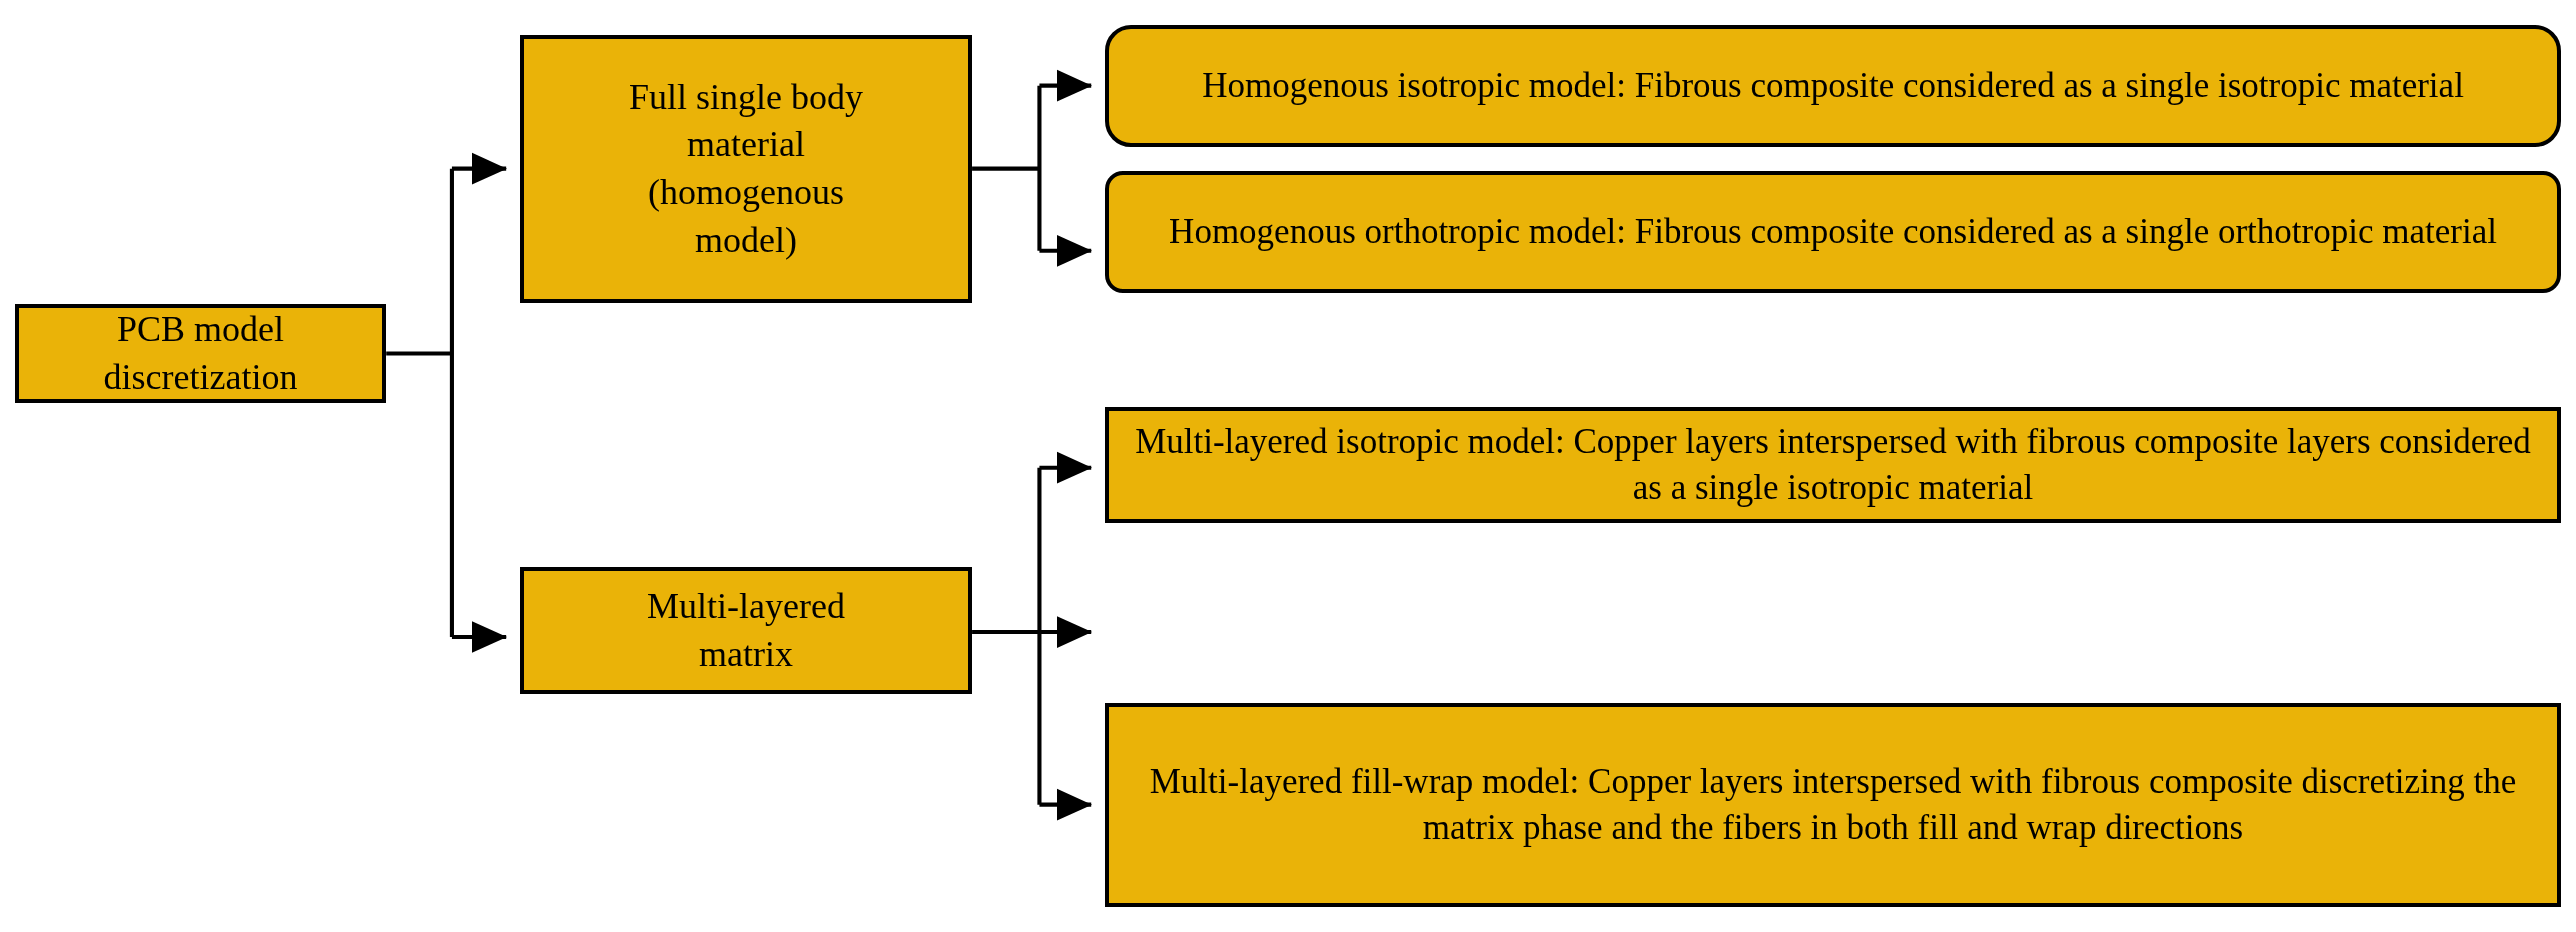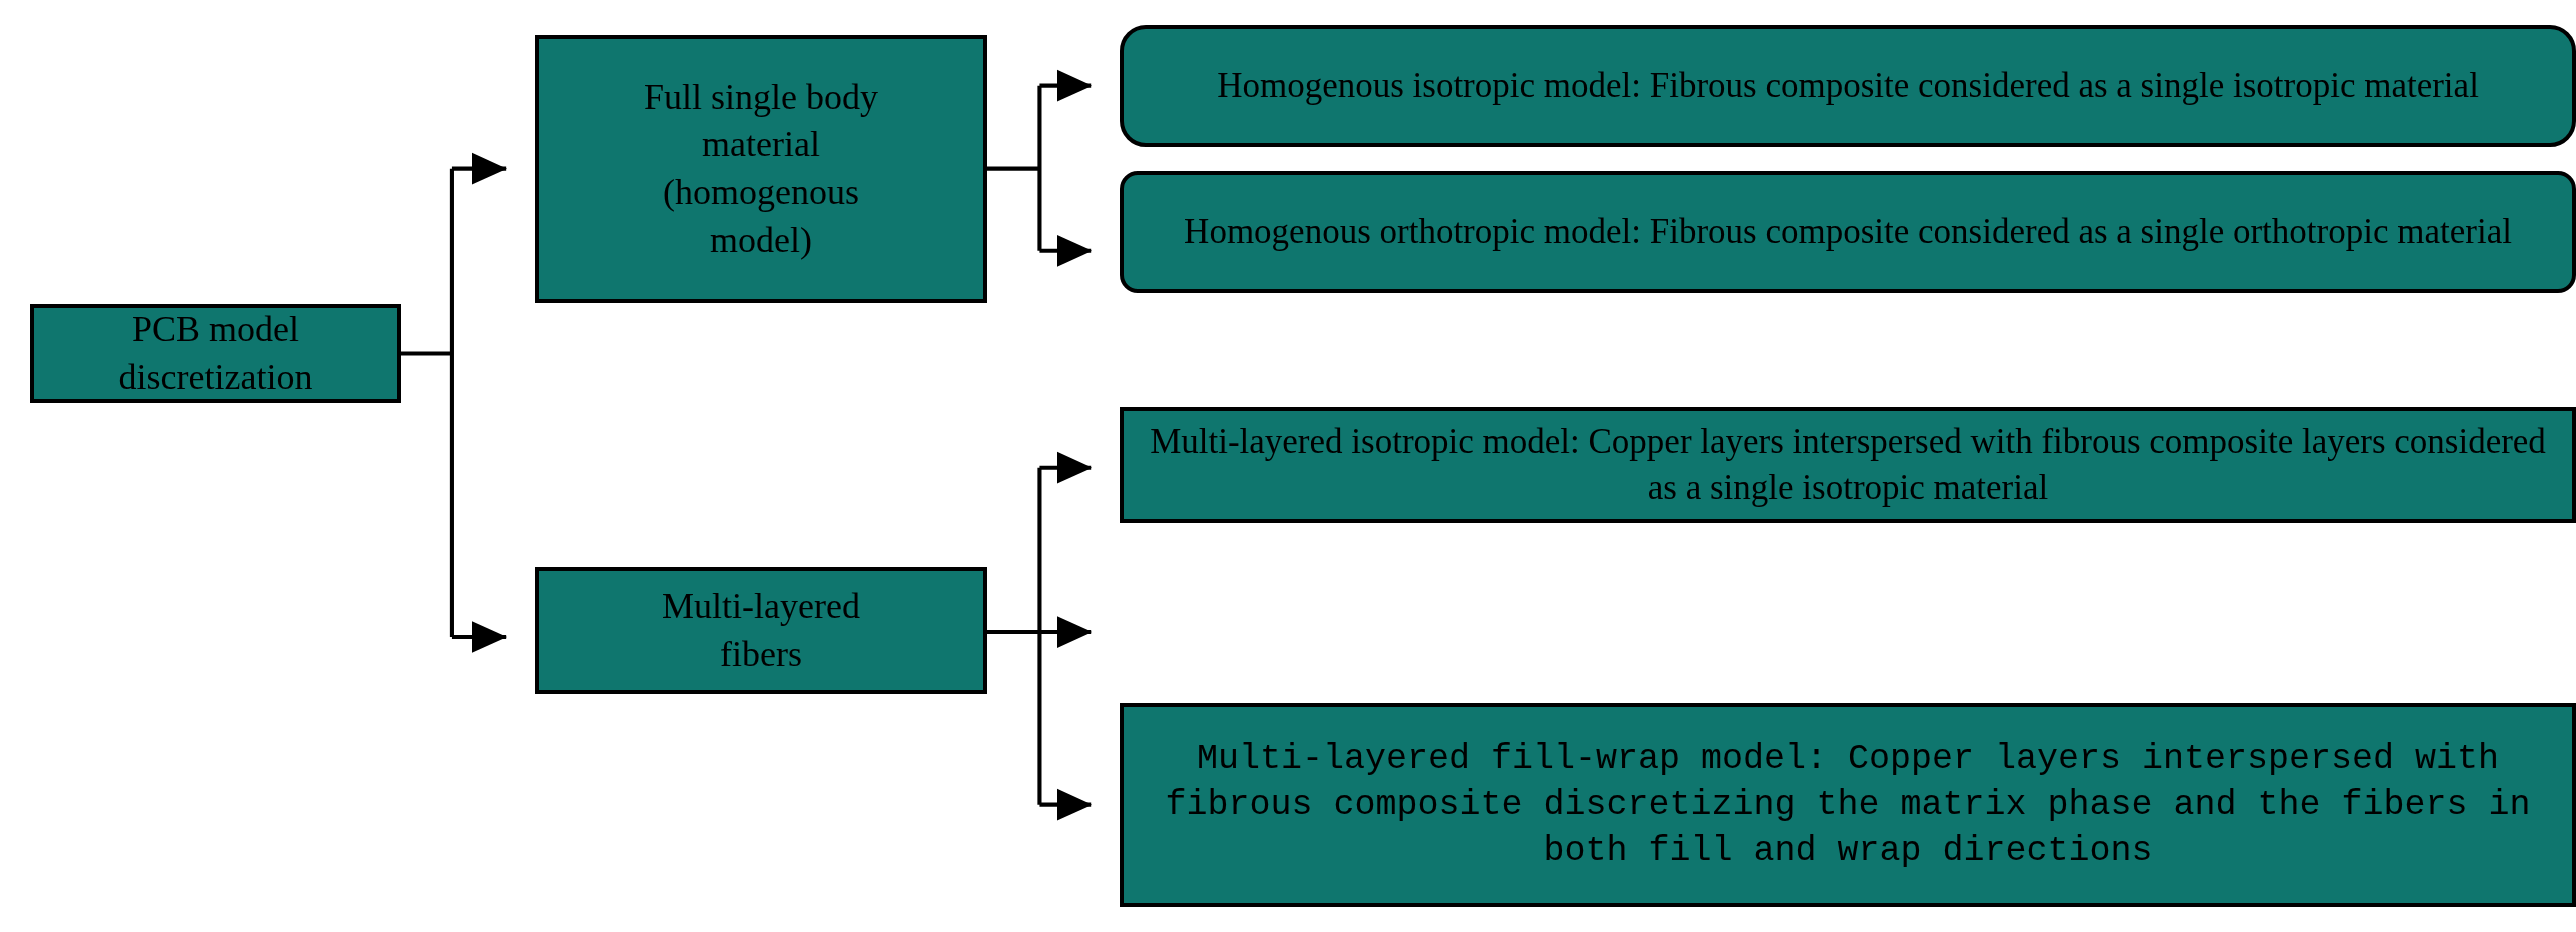--- a/index.html
+++ b/index.html
@@ -12,28 +12,27 @@
     width: 2576px;
     height: 933px;
     background: #ffffff;
     font-family: "Liberation Serif", "DejaVu Serif", serif;
     overflow: hidden;
   }
   .node {
     position: absolute;
     box-sizing: border-box;
     border: 4.1px solid #000000;
-    background: #0f766e;
+    background: #eab308;
     display: flex;
     align-items: center;
     justify-content: center;
     text-align: center;
     color: #000000;
     line-height: 1.32;
-    margin-left: 15px;
   }
   .node .label {
     display: block;
     padding: 0 15px;
     white-space: pre-line;
   }
   
   #node-root {
     left: 15px;
     top: 304px;
@@ -59,21 +58,21 @@
   
   .leaf {
     left: 1105px;
     width: 1456px;
     font-size: 35px;
   }
   #leaf-homog-isotropic   { top: 25px;  height: 122px; border-radius: 26px; }
   #leaf-homog-orthotropic { top: 171px; height: 122px; border-radius: 18px; }
   #leaf-ml-isotropic      { top: 407px; height: 116px; }
   #leaf-ml-orthotropic    { top: 555px; height: 122px; }
-  #leaf-ml-fillwrap       { top: 703px; height: 204px; font-family: Liberation Mono, monospace; }
+  #leaf-ml-fillwrap       { top: 703px; height: 204px; }
 
   
   #wires {
     position: absolute;
     left: 0;
     top: 0;
     width: 2576px;
     height: 933px;
     pointer-events: none;
   }
@@ -117,21 +116,21 @@
 
   <div class="node" id="node-full-single-body">
     <span class="label">Full single body
 material
 (homogenous
 model)</span>
   </div>
 
   <div class="node" id="node-multi-layered">
     <span class="label">Multi-layered
-fibers</span>
+matrix</span>
   </div>
 
   <div class="node leaf" id="leaf-homog-isotropic">
     <span class="label">Homogenous isotropic model: Fibrous composite considered as a single isotropic material</span>
   </div>
 
   <div class="node leaf" id="leaf-homog-orthotropic">
     <span class="label">Homogenous orthotropic model: Fibrous composite considered as a single orthotropic material</span>
   </div>
 

